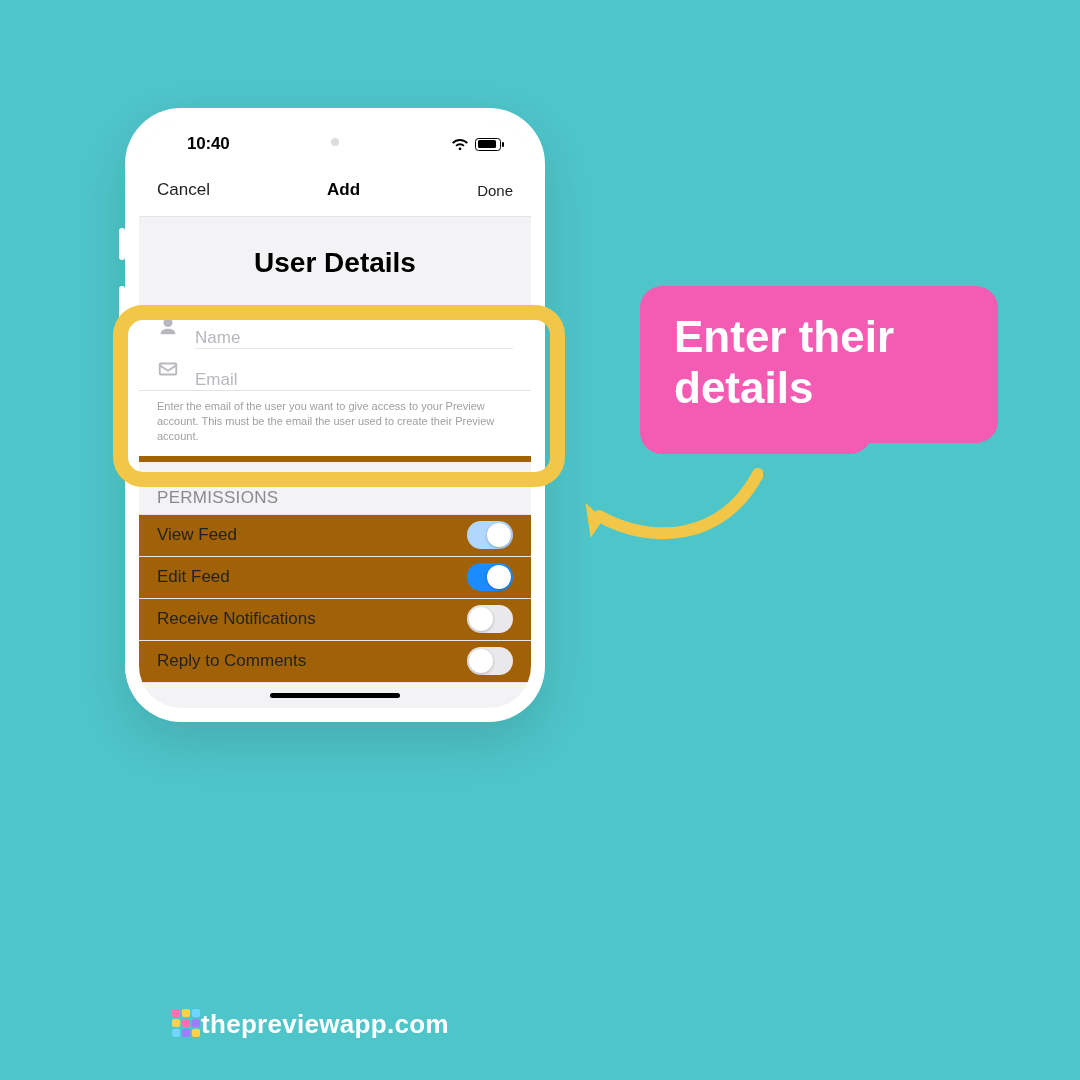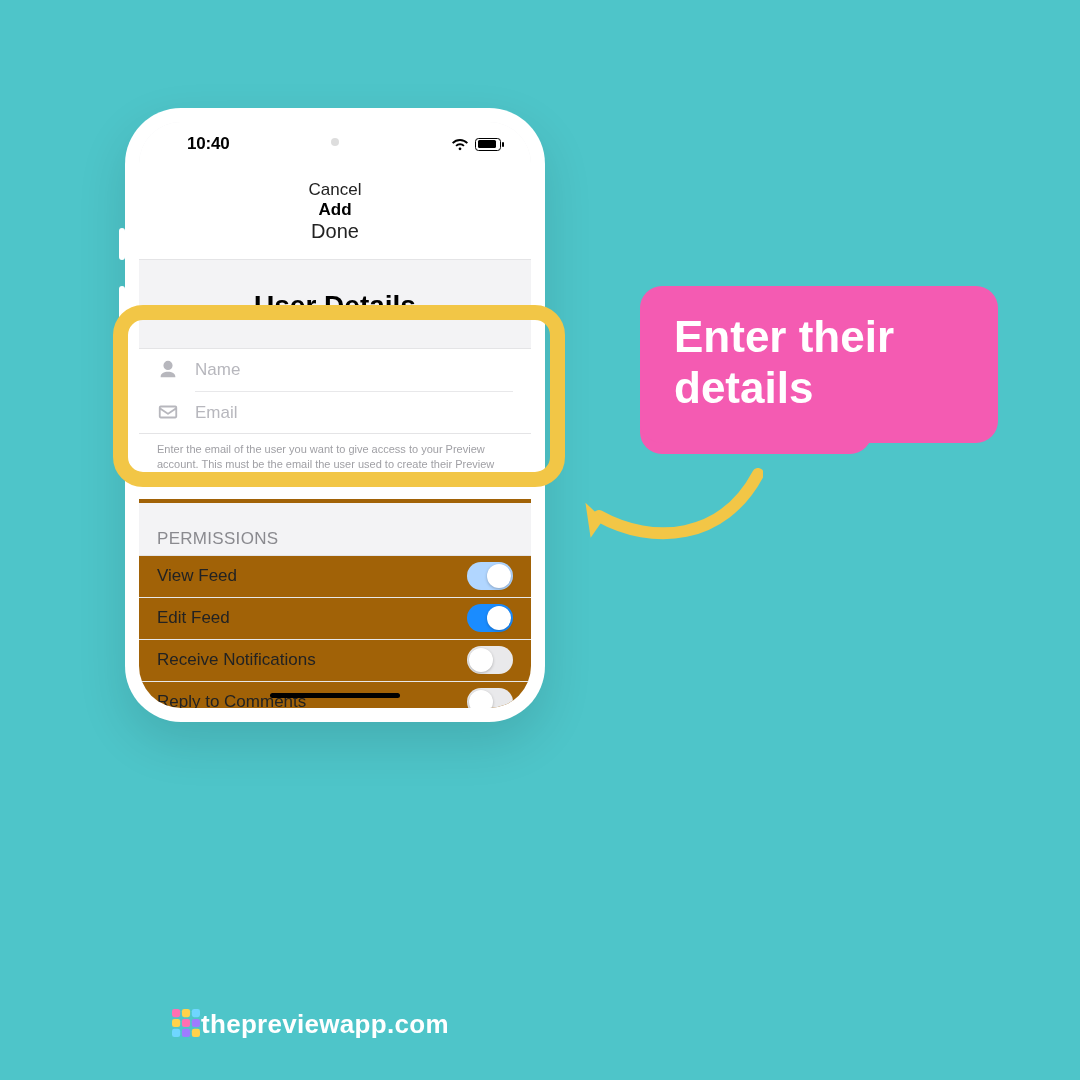--- a/index.html
+++ b/index.html
@@ -78,25 +78,24 @@
   .battery-fill { position: absolute; left: 1.5px; top: 1.5px; bottom: 1.5px; width: 18px; background: #000; border-radius: 1.5px; }
 
   
   .nav-bar {
     background: #fff;
     border-bottom: 1px solid #e4e4e6;
     display: flex;
     align-items: center;
     justify-content: space-between;
     padding: 14px 18px 16px;
-    flex-direction: column;
   }
   .nav-cancel { font-size: 17px; color: #222; }
   .nav-title  { font-size: 17px; color: #000; font-weight: 700; }
-  .nav-done   { font-size: 20px; color: #222; }
+  .nav-done   { font-size: 15px; color: #222; }
 
   
   .content { flex: 1; overflow: hidden; }
 
   .section-title {
     font-size: 28px;
     font-weight: 700;
     color: #000;
     text-align: center;
     margin: 30px 0 26px;
@@ -111,42 +110,42 @@
     display: flex;
     align-items: center;
     min-height: 42px;
     padding: 0 18px;
     gap: 16px;
   }
   .row + .row .row-inner { border-top: 1px solid #e8e8ea; }
   .row-inner {
     flex: 1;
     display: flex;
-    align-items: center;
+    align-items: flex-end;
     min-height: 42px;
     gap: 16px;
   }
   .row-icon { color: #b7b7bd; display: flex; }
   .row-input {
     flex: 1;
     border: none;
     font-size: 17px;
     color: #333;
     background: transparent;
     outline: none;
   }
   .row-input::placeholder { color: #b7b7bd; }
 
   .helper {
     padding: 8px 18px 12px;
     font-size: 11px;
     line-height: 1.35;
     color: #a0a0a5;
     background: #fff;
-    border-bottom: 4px solid #a16207;
+    border-bottom: 6px solid #a16207;
   }
 
   .perm-header {
     font-size: 17px;
     letter-spacing: .3px;
     color: #8a8a8f;
     padding: 16px 18px 6px;
     margin-top: 10px;
   }
 

